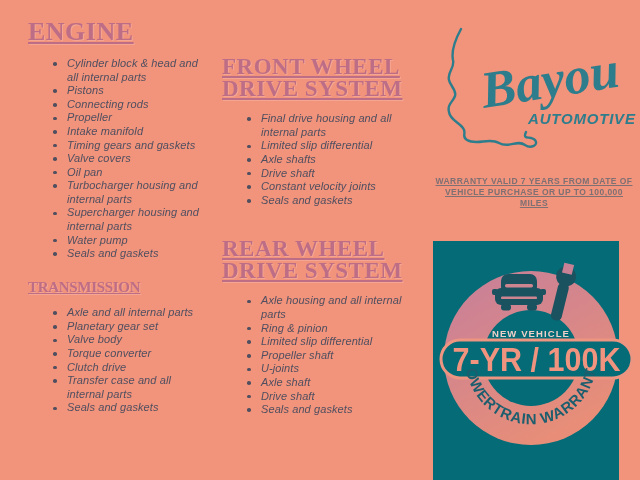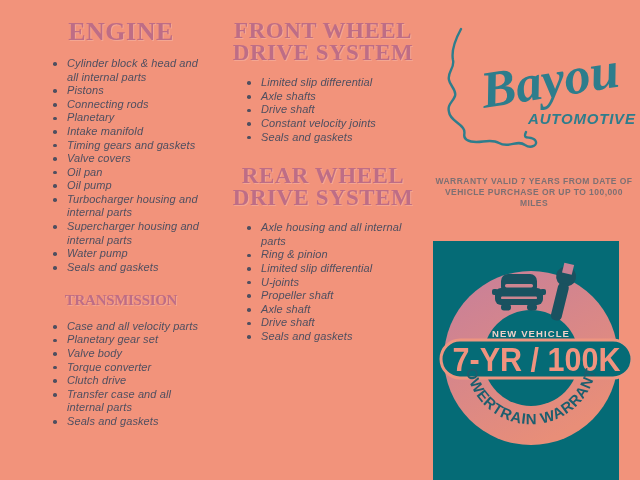--- a/index.html
+++ b/index.html
@@ -7,105 +7,106 @@
     width:640px;height:480px;position:relative;overflow:hidden;
     background:#F2937B;
     font-family:"Liberation Sans",sans-serif;
   }
   
   .col{position:absolute;top:20px;}
   .col-1{left:28px;width:186px;}
   .col-2{left:222px;width:202px;}
   .section-title{
     font-family:"Liberation Serif",serif;font-weight:700;
-    color:#BE6D86;text-align:center;margin:0 0 9px 0;
+    color:#BE6D86;text-align:left;margin:0 0 9px 0;
     line-height:0.96;letter-spacing:0.5px;
     text-shadow:1px 1px 0 rgba(255,255,255,0.18);
+    text-decoration:underline;
   }
   .t-engine{font-size:26px;}
   .t-trans{font-size:15px;letter-spacing:-0.3px;margin-top:19px;}
-  .t-front,.t-rear{font-size:23px;}
-  .t-rear{margin-top:21px;}
+  .t-front,.t-rear{font-size:23px;margin-top:36px;}
+  .t-rear{margin-top:31px;}
   .parts-list{
     list-style:none;margin:12px;padding:0;
     color:#4F4F60;font-size:11px;line-height:13.6px;letter-spacing:0.1px;font-style:italic;
   }
   .parts-list li{position:relative;padding-left:27px;}
   .parts-list li::before{
     content:"";position:absolute;left:13px;top:5.2px;
     width:3.6px;height:3.6px;border-radius:50%;background:#4F4F60;
   }
   
   .logo{position:absolute;left:436px;top:20px;width:200px;height:150px;}
   
   .warranty-note{
     position:absolute;left:430px;top:176px;width:208px;
     text-align:center;color:#7E7073;font-weight:700;
-    font-size:8.5px;line-height:11px;letter-spacing:0.45px;
+    font-size:8.5px;line-height:11px;letter-spacing:0.45px;text-decoration:underline;
   }
   
   .teal-panel{
     position:absolute;left:433px;top:241px;width:186px;height:239px;
     background:#056B76;
   }
 </style>
 </head>
 <body>
 
 <div class="col col-1">
   <h2 class="section-title t-engine">ENGINE</h2>
   <ul class="parts-list">
 
   <li>Cylinder block &amp; head and all internal parts</li>
       <li>Pistons</li>
       <li>Connecting rods</li>
-      <li>Planetary</li>
+      <li>Propeller</li>
       <li>Intake manifold</li>
       <li>Timing gears and gaskets</li>
       <li>Valve covers</li>
       <li>Oil pan</li>
-      <li>Oil pump</li>
       <li>Turbocharger housing and internal parts</li>
       <li>Supercharger housing and internal parts</li>
       <li>Water pump</li>
       <li>Seals and gaskets</li>
     </ul>
 
   <h2 class="section-title t-trans">TRANSMISSION</h2>
   <ul class="parts-list">
 
-  <li>Case and all velocity parts</li>
+  <li>Axle and all internal parts</li>
       <li>Planetary gear set</li>
       <li>Valve body</li>
       <li>Torque converter</li>
       <li>Clutch drive</li>
       <li>Transfer case and all internal parts</li>
       <li>Seals and gaskets</li>
     </ul>
 </div>
 
 <div class="col col-2">
   <h2 class="section-title t-front">FRONT WHEEL DRIVE SYSTEM</h2>
   <ul class="parts-list">
 
+  <li>Final drive housing and all internal parts</li>
       <li>Limited slip differential</li>
       <li>Axle shafts</li>
       <li>Drive shaft</li>
       <li>Constant velocity joints</li>
       <li>Seals and gaskets</li>
     </ul>
 
   <h2 class="section-title t-rear">REAR WHEEL DRIVE SYSTEM</h2>
   <ul class="parts-list">
 
   <li>Axle housing and all internal parts</li>
       <li>Ring &amp; pinion</li>
       <li>Limited slip differential</li>
+      <li>Propeller shaft</li>
       <li>U-joints</li>
-      <li>Propeller shaft</li>
       <li>Axle shaft</li>
       <li>Drive shaft</li>
       <li>Seals and gaskets</li>
     </ul>
 </div>
 
 <div class="logo">
   <svg width="200" height="150" viewBox="0 0 200 150">
 
     <path d="M25,9

